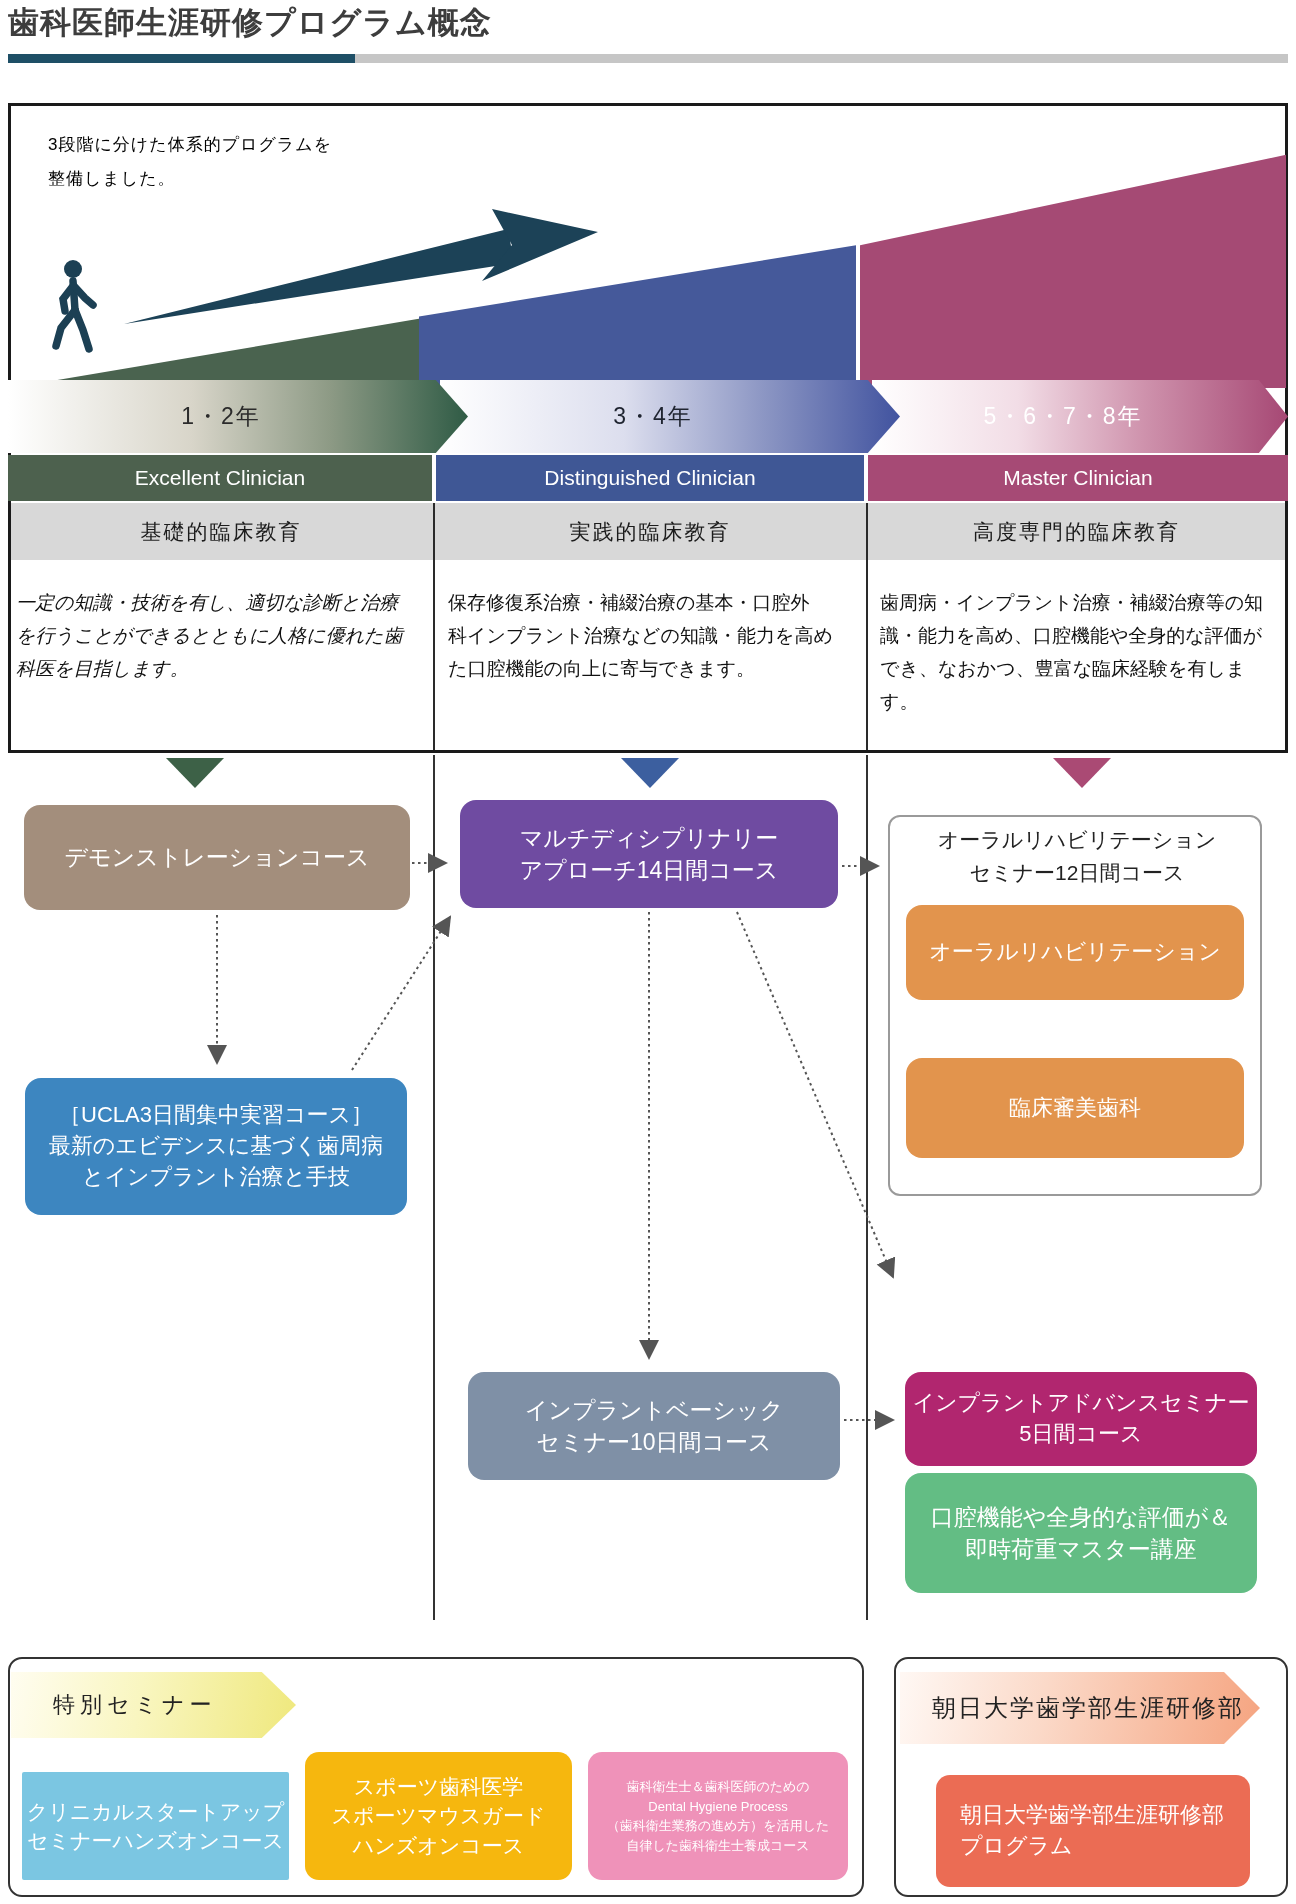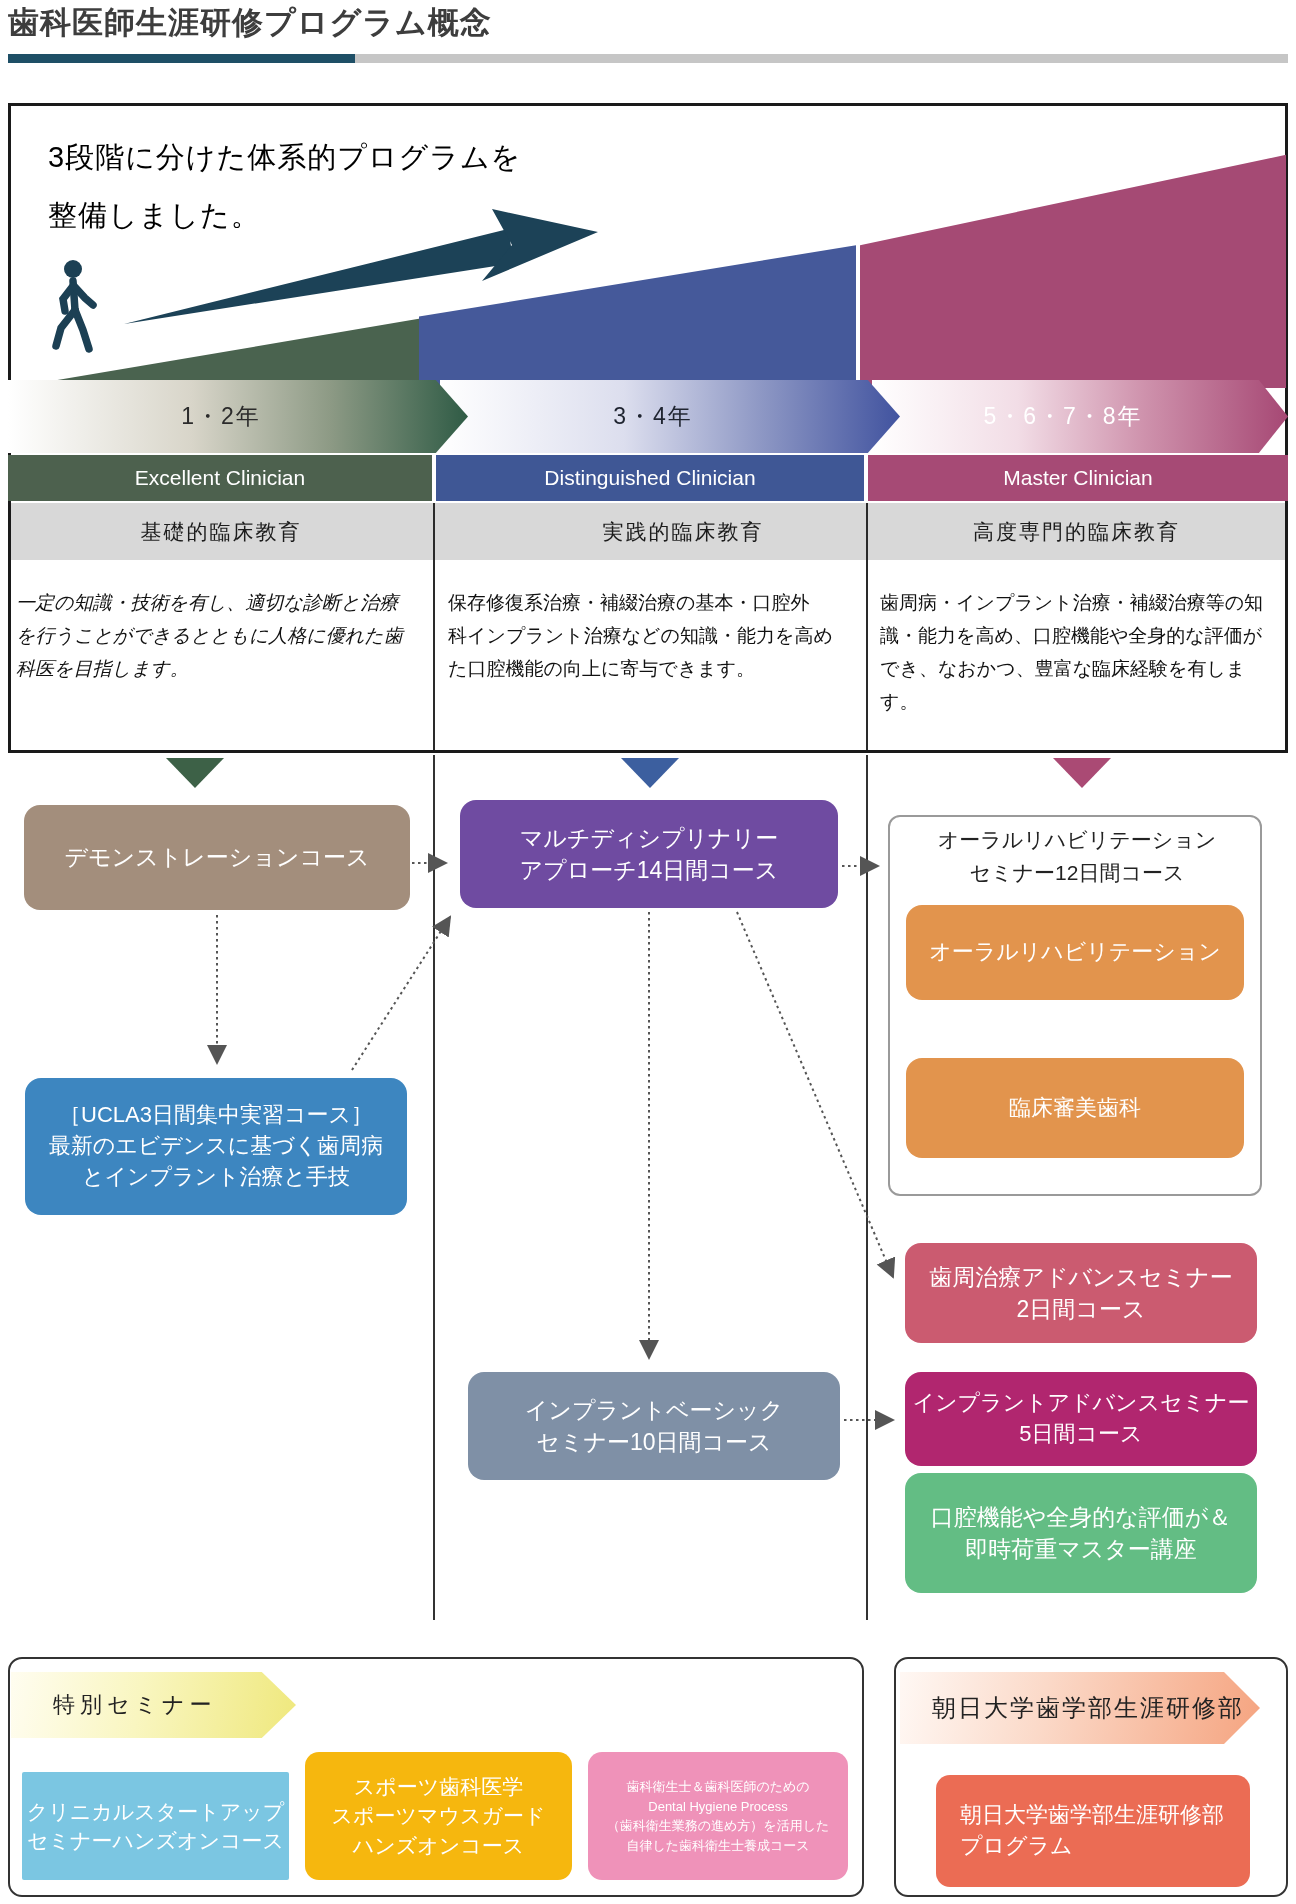--- a/index.html
+++ b/index.html
@@ -3,38 +3,38 @@
 <meta charset="utf-8">
 <style>
   html,body{margin:0;padding:0;background:#fff;}
   .page{position:relative;width:1296px;height:1904px;background:#fff;overflow:hidden;
         font-family:"Liberation Sans","DejaVu Sans",sans-serif;}
   .abs{position:absolute;}
   .page-title{left:8px;top:2px;font-size:31px;font-weight:600;color:#3d3d3d;letter-spacing:1px;}
   .rule-dark{left:8px;top:54px;width:347px;height:9px;background:#1e4f66;}
   .rule-gray{left:355px;top:54px;width:933px;height:9px;background:#c6c6c6;}
   .main-box{left:8px;top:103px;width:1274px;height:644px;border:3px solid #1a1a1a;background:#fff;}
-  .intro{left:48px;top:128px;font-size:29px;color:#000;line-height:2.0;letter-spacing:1px;white-space:pre-line;}
+  .intro{left:48px;top:128px;font-size:17px;color:#000;line-height:2.0;letter-spacing:1px;white-space:pre-line;}
   .ramp{top:150px;height:238px;}
   .ramp-green{left:10px;width:422px;background:#4a634f;clip-path:polygon(0 100%,100% 100%,100% 70%);}
   .ramp-blue{left:419px;width:437px;background:#45599a;clip-path:polygon(0 100%,100% 100%,100% 40%,0 70%);}
   .ramp-magenta{left:860px;width:426px;background:#a54a74;clip-path:polygon(0 100%,100% 100%,100% 2%,0 40%);}
   .chev{top:380px;height:73px;display:flex;align-items:center;justify-content:center;
         font-size:23px;letter-spacing:2px;padding-right:34px;box-sizing:border-box;
         clip-path:polygon(0 0,93% 0,100% 50%,93% 100%,0 100%);}
   .chev1{left:8px;width:460px;background:linear-gradient(90deg,#ffffff 0%,#d8d5c9 40%,#8d9a85 70%,#2f5b45 100%);color:#2b2b2b;z-index:2;}
   .chev2{left:440px;width:460px;background:linear-gradient(90deg,#ffffff 0%,#dcdeee 40%,#8d97c4 70%,#41539f 100%);color:#1f2430;z-index:1;}
   .chev3{left:872px;width:416px;background:linear-gradient(90deg,#ffffff 0%,#f2dde6 35%,#cf93ad 65%,#a64874 100%);color:#ffffff;z-index:0;}
   .band{top:455px;height:46px;display:flex;align-items:center;justify-content:center;color:#fff;font-size:21px;}
   .band1{left:8px;width:424px;background:#4d614e;}
   .band2{left:436px;width:428px;background:#3f5795;}
   .band3{left:868px;width:420px;background:#a64a75;}
   .graybar{left:11px;top:503px;width:1274px;height:57px;background:#d8d8d8;}
   .cat{top:503px;height:57px;display:flex;align-items:center;justify-content:center;color:#1c1c1c;font-size:21px;letter-spacing:2px;}
-  .cat1{left:11px;width:420px;}.cat2{left:436px;width:428px;padding-left:33px;}.cat3{left:868px;width:417px;}
+  .cat1{left:11px;width:420px;}.cat2{left:436px;width:428px;}.cat3{left:868px;width:417px;}
   .desc{top:586px;font-size:19px;line-height:33px;color:#111;white-space:pre-line;}
   .desc1{left:16px;width:404px;font-style:italic;}.desc2{left:448px;width:406px;}.desc3{left:880px;width:402px;}
   .vline-in{top:503px;height:247px;width:2px;background:#2a2a2a;}
   .vline-out{top:755px;height:865px;width:2px;background:#333;}
   .tri{width:0;height:0;border-left:29px solid transparent;border-right:29px solid transparent;border-top:30px solid #000;}
   .course{border-radius:16px;color:#fff;display:flex;align-items:center;justify-content:center;
           text-align:center;white-space:pre-line;font-size:23px;line-height:1.4;}
   .group-box{left:888px;top:815px;width:374px;height:381px;border:2px solid #9a9a9a;border-radius:12px;background:#fff;box-sizing:border-box;}
   .group-title{left:905px;top:824px;width:344px;font-size:21px;color:#222;text-align:center;white-space:pre-line;line-height:1.55;}
   .pennant{display:flex;align-items:center;color:#222;box-sizing:border-box;
@@ -140,22 +140,20 @@
   <div class="abs course" style="left:25px;top:1078px;width:382px;height:137px;background:#3d86c0;font-size:22px;">［UCLA3日間集中実習コース］
 最新のエビデンスに基づく歯周病
 とインプラント治療と手技</div>
 
   <div class="abs group-box"></div>
   <div class="abs group-title">オーラルリハビリテーション
 セミナー12日間コース</div>
   <div class="abs course" style="left:906px;top:905px;width:338px;height:95px;background:#e2944d;font-size:22px;">オーラルリハビリテーション</div>
   <div class="abs course" style="left:906px;top:1058px;width:338px;height:100px;background:#e2944d;font-size:22px;">臨床審美歯科</div>
 
-  <div class="abs course" style="left:905px;top:1243px;width:352px;height:100px;background:#cb5b70;">歯周治療アドバンスセミナー
-2日間コース</div>
 
   <div class="abs course" style="left:468px;top:1372px;width:372px;height:108px;background:#7f90a6;">インプラントベーシック
 セミナー10日間コース</div>
 
   <div class="abs course" style="left:905px;top:1372px;width:352px;height:94px;background:#b1266f;font-size:22px;">インプラントアドバンスセミナー
 5日間コース</div>
 
   <div class="abs course" style="left:905px;top:1473px;width:352px;height:120px;background:#63bd84;">口腔機能や全身的な評価が＆
 即時荷重マスター講座</div>
 

